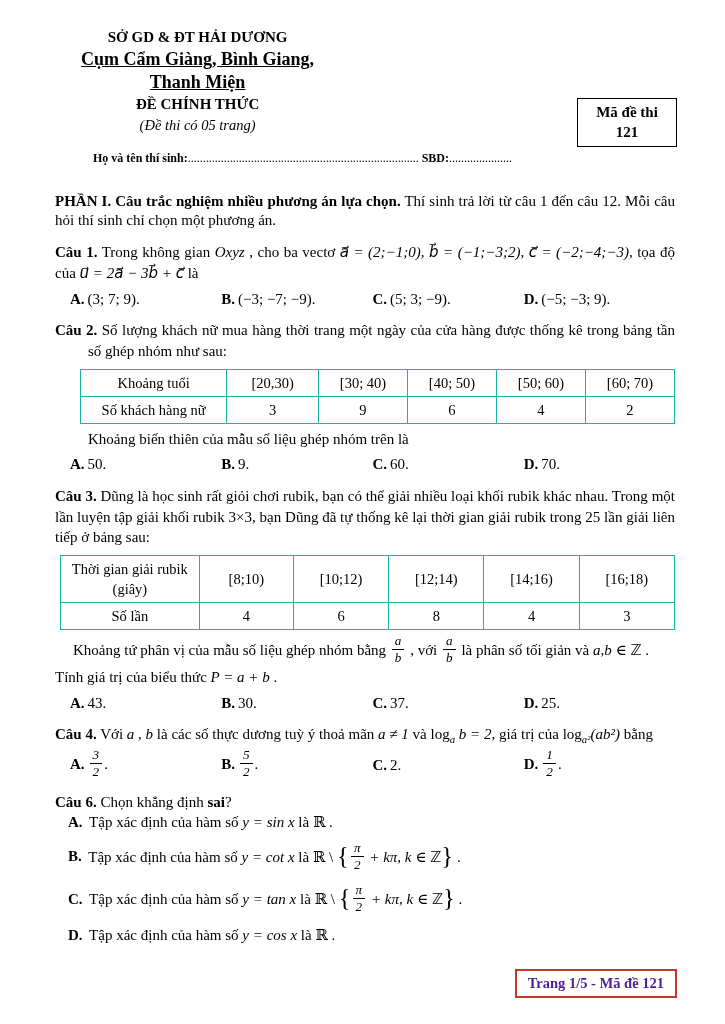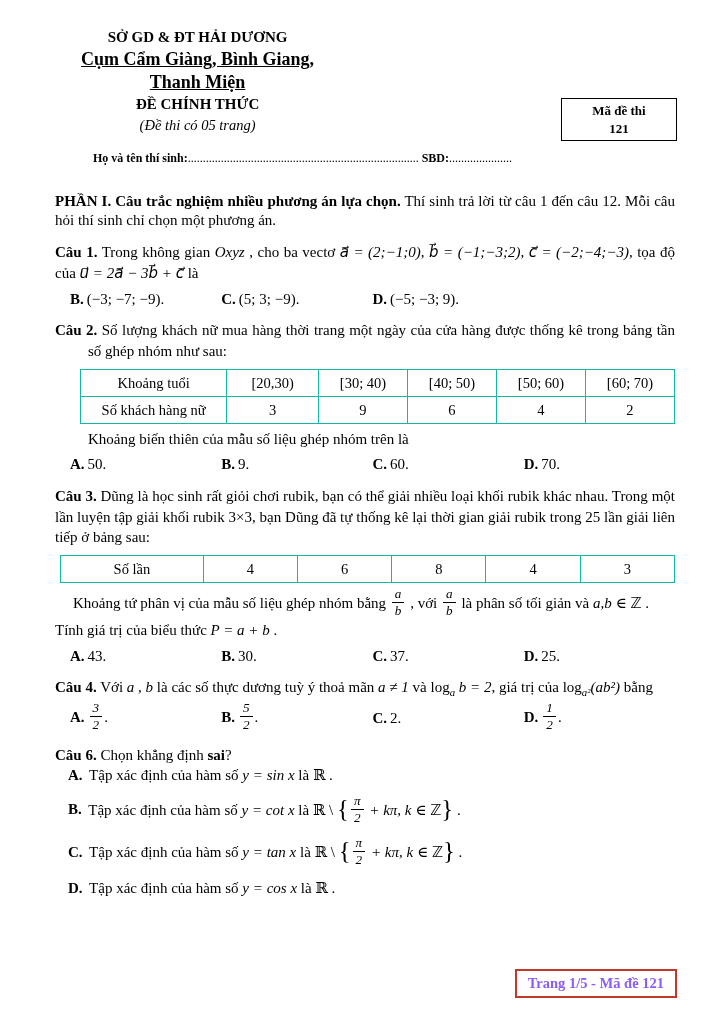--- a/index.html
+++ b/index.html
@@ -18,22 +18,22 @@
   .h-right { width:54%; text-align:center; }
   .b { font-weight:bold; }
   .h-cluster { font-weight:bold; text-decoration:underline; font-size:18px; }
   .h-official { font-weight:bold; margin-top:1px; }
   .h-note { font-style:italic; margin-top:1px; font-size:14.5px; }
   .h-duration { font-style:italic; font-size:14.5px; }
 
   .code-box {
     position:absolute; top:98px; right:48px;
     border:1.6px solid #000; width:78px;
-    padding:3px 18px; text-align:center;
-    font-weight:bold; font-size:13px; line-height:1.35;
+    padding:3px 10px; text-align:center;
+    font-weight:bold; font-size:15px; line-height:1.35;
   }
 
   .student-line { margin-top:16px; padding-left:5px; padding-right:52px;
     font-size:12px; white-space:nowrap; overflow:hidden;margin-left:33px; }
 
   
   .part-heading { margin-top:26px; text-align:justify; line-height:1.32; }
   .question { margin-top:11px; text-align:justify; line-height:1.38; }
   .q-label { font-weight:bold; }
   .mi { font-style:italic; }
@@ -60,21 +60,21 @@
   sub { font-size:0.72em; line-height:0; }
 
   .q5-opt { padding-left:13px; }
   .q5-opt.tall { margin-top:8px; margin-bottom:8px; }
 
   .frac-line { padding-left:18px; margin-top:6px; }
 
   .footer-box {
     position:absolute; right:48px; bottom:26px;
     border:2px solid #c0392b; padding:4px 11px;
-    color:#8b5cf6; font-weight:bold; font-size:14.5px;
+    color:#4c1d95; font-weight:bold; font-size:14.5px;
   }
 </style>
 </head>
 <body>
 
 <div class="page">
 
   <div class="header">
     <div class="h-left">
       <div class="b">SỞ GD &amp; ĐT HẢI DƯƠNG</div>
@@ -96,20 +96,21 @@
 
   <div class="part-heading">
     <span class="b">PHẦN I. Câu trắc nghiệm nhiều phương án lựa chọn.</span><span> Thí sinh trả lời từ câu 1 đến câu 12. Mỗi câu hỏi thí sinh chỉ chọn một phương án.</span>
   </div>
 
   <div class="question">
     <div>
       <span class="q-label">Câu 1.</span><span> Trong không gian </span><span class="mi">Oxyz</span><span> , cho ba vectơ </span><span class="mi">a⃗ = (2;−1;0)</span><span>, </span><span class="mi">b⃗ = (−1;−3;2)</span><span>, </span><span class="mi">c⃗ = (−2;−4;−3)</span><span>, tọa độ của </span><span class="mi">u⃗ = 2a⃗ − 3b⃗ + c⃗</span><span> là</span>
     </div>
     <div class="options">
+      <span><span class="opt-label">A.</span><span>(3; 7; 9).</span></span>
       <span><span class="opt-label">B.</span><span>(−3; −7; −9).</span></span>
       <span><span class="opt-label">C.</span><span>(5; 3; −9).</span></span>
       <span><span class="opt-label">D.</span><span>(−5; −3; 9).</span></span>
     </div>
   </div>
 
   <div class="question">
     <div class="hang">
       <span class="q-label">Câu 2.</span><span> Số lượng khách nữ mua hàng thời trang một ngày của cửa hàng được thống kê trong bảng tần số ghép nhóm như sau:</span>
     </div>
@@ -141,20 +142,28 @@
       <span><span class="opt-label">D.</span><span>70.</span></span>
     </div>
   </div>
 
   <div class="question">
     <div>
       <span class="q-label">Câu 3.</span><span> Dũng là học sinh rất giỏi chơi rubik, bạn có thể giải nhiều loại khối rubik khác nhau. Trong một lần luyện tập giải khối rubik </span><span>3×3</span><span>, bạn Dũng đã tự thống kê lại thời gian giải rubik trong 25 lần giải liên tiếp ở bảng sau:</span>
     </div>
     <table class="qtable qtable3">
       <tbody>
+          <tr>
+        <td>Thời gian giải rubik (giây)</td>
+        <td>[8;10)</td>
+        <td>[10;12)</td>
+        <td>[12;14)</td>
+        <td>[14;16)</td>
+        <td>[16;18)</td>
+      </tr>
       <tr>
         <td>Số lần</td>
         <td>4</td>
         <td>6</td>
         <td>8</td>
         <td>4</td>
         <td>3</td>
       </tr>
     </tbody>
       </table>

